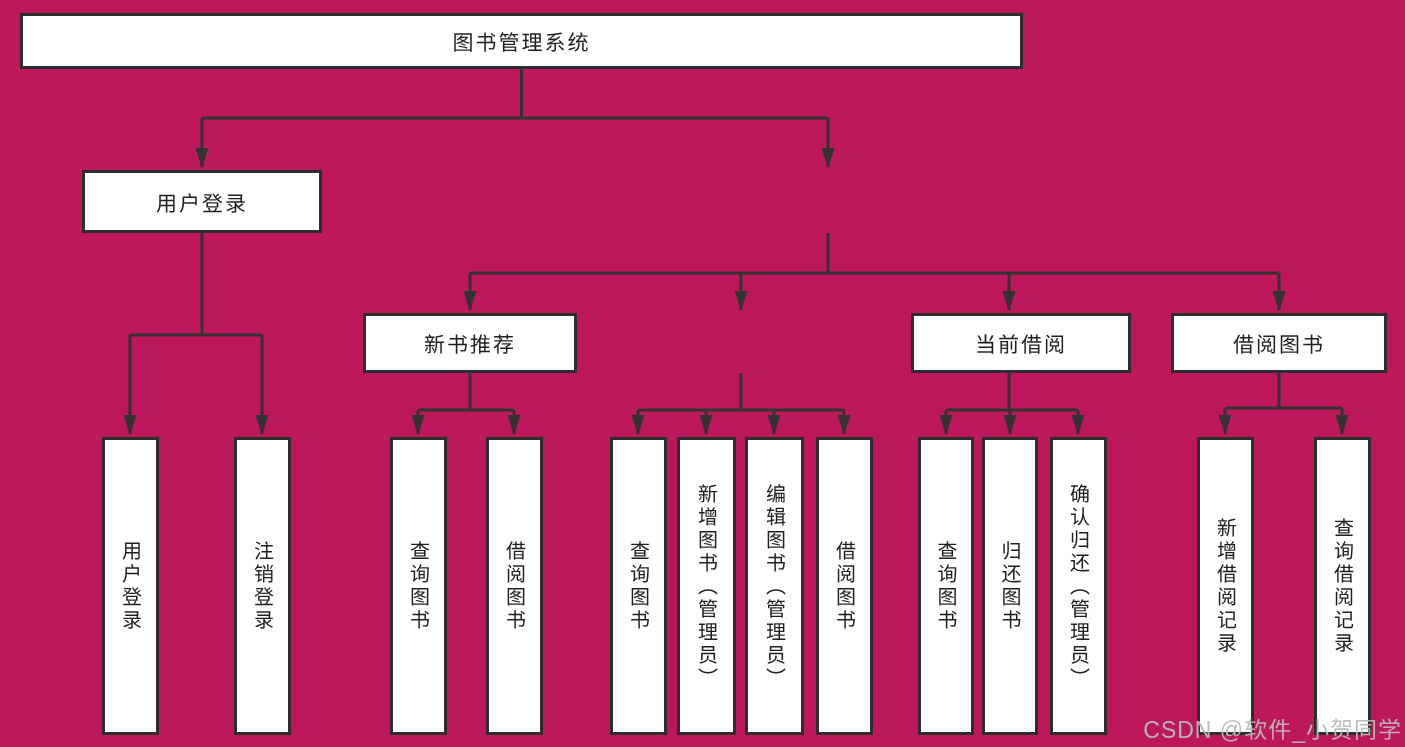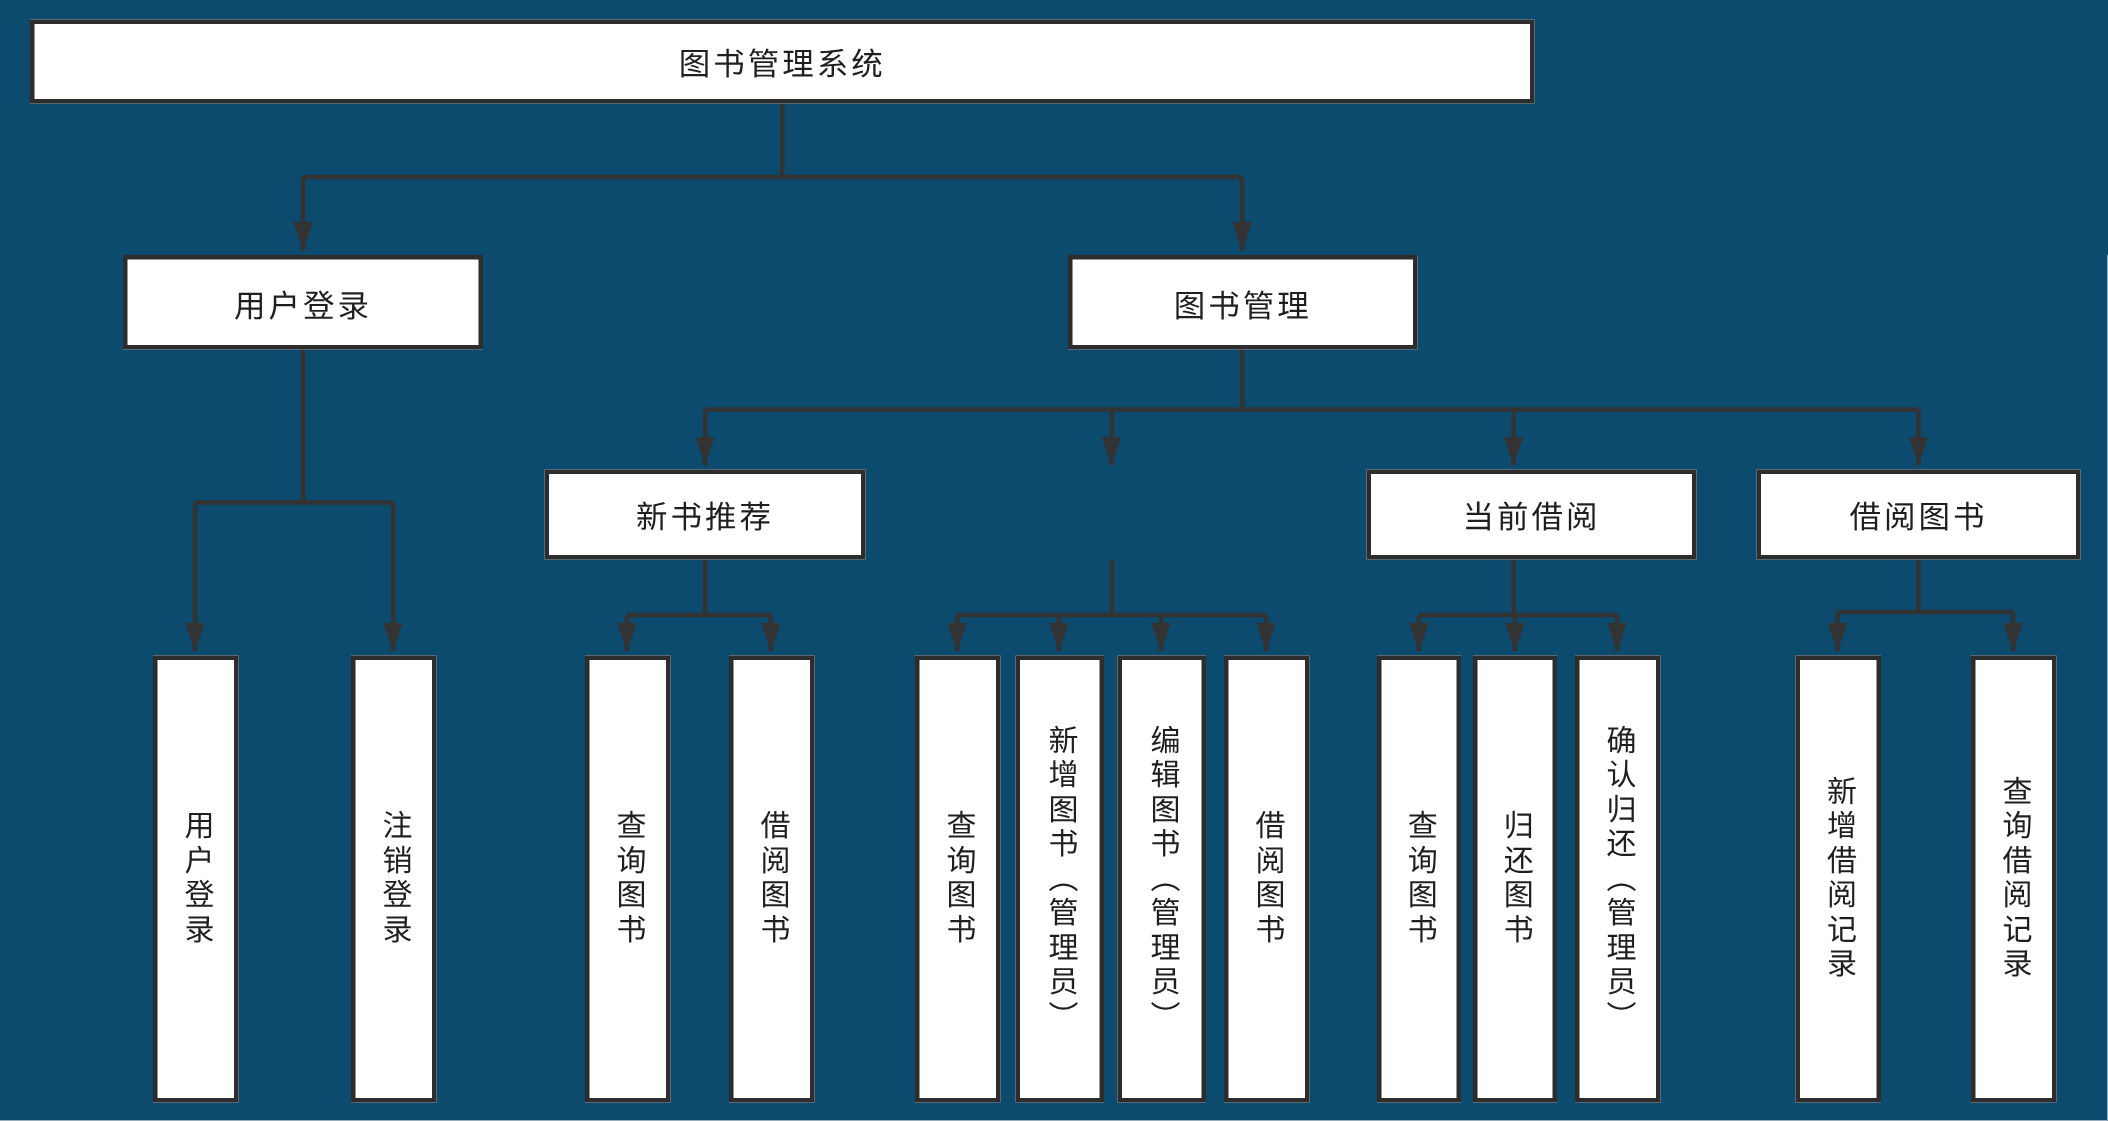--- a/index.html
+++ b/index.html
@@ -6,21 +6,21 @@
   html, body {
     margin: 0;
     padding: 0;
     background: #ffffff;
     font-family: "Liberation Sans", "DejaVu Sans", sans-serif;
   }
   .canvas {
     position: relative;
     width: 1405px;
     height: 747px;
-    background: #0c4a6e;
+    background: #be185d;
     overflow: hidden;
   }
   .connectors {
     position: absolute;
     left: 0;
     top: 0;
     z-index: 1;
   }
   .node {
     position: absolute;
@@ -126,23 +126,20 @@
     </g>
   </svg>
 
   <div class="node h-label" style="left:20px; top:13px; width:1003px; height:56px;">
     <span>图书管理系统</span>
   </div>
 
   <div class="node h-label" style="left:82px; top:170px; width:240px; height:63px;">
     <span>用户登录</span>
   </div>
-  <div class="node h-label" style="left:712px; top:170px; width:233px; height:63px;">
-    <span>图书管理</span>
-  </div>
 
   <div class="node h-label" style="left:363px; top:313px; width:214px; height:60px;">
     <span>新书推荐</span>
   </div>
   <div class="node h-label" style="left:899px; top:313px; width:220px; height:60px;margin-left:12px;">
     <span>当前借阅</span>
   </div>
   <div class="node h-label" style="left:1171px; top:313px; width:216px; height:60px;">
     <span>借阅图书</span>
   </div>
@@ -184,14 +181,15 @@
     <span>确认归还（管理员）</span>
   </div>
 
   <div class="node leaf" style="left:1197px; top:437px; width:57px; height:298px;">
     <span>新增借阅记录</span>
   </div>
   <div class="node leaf" style="left:1314px; top:437px; width:57px; height:298px;">
     <span>查询借阅记录</span>
   </div>
 
+  <div class="watermark">CSDN @软件_小贺同学</div>
 
 </div>
 
 </body></html>

